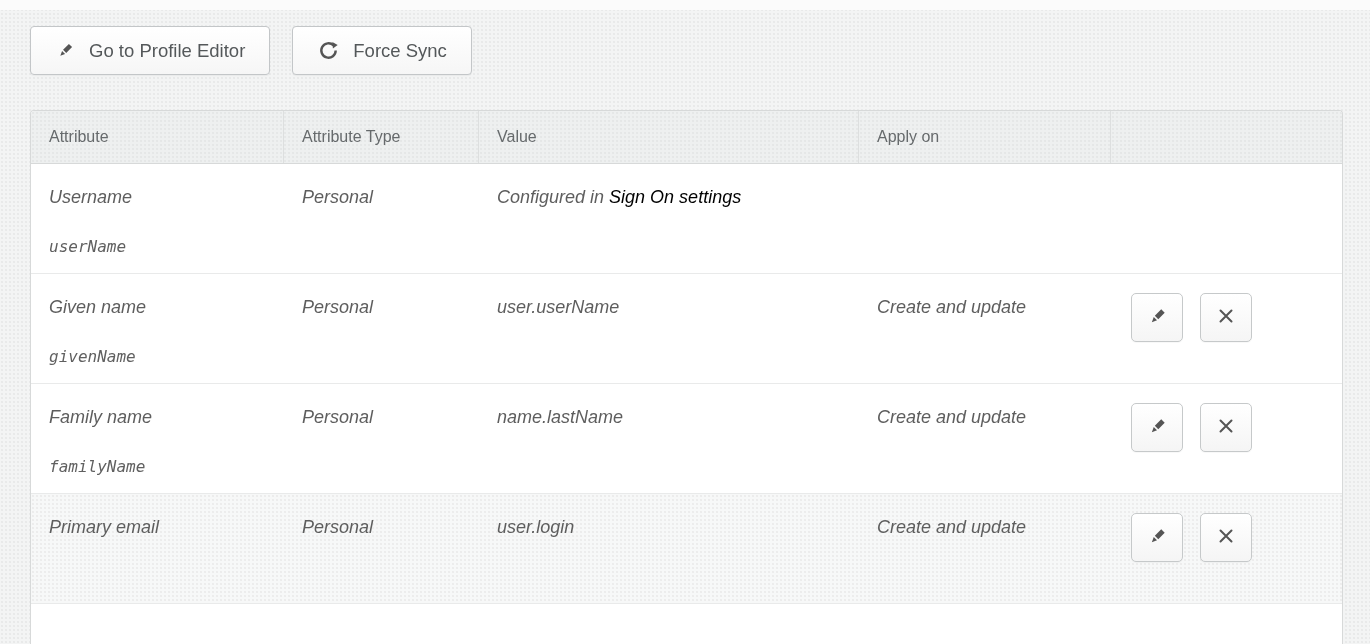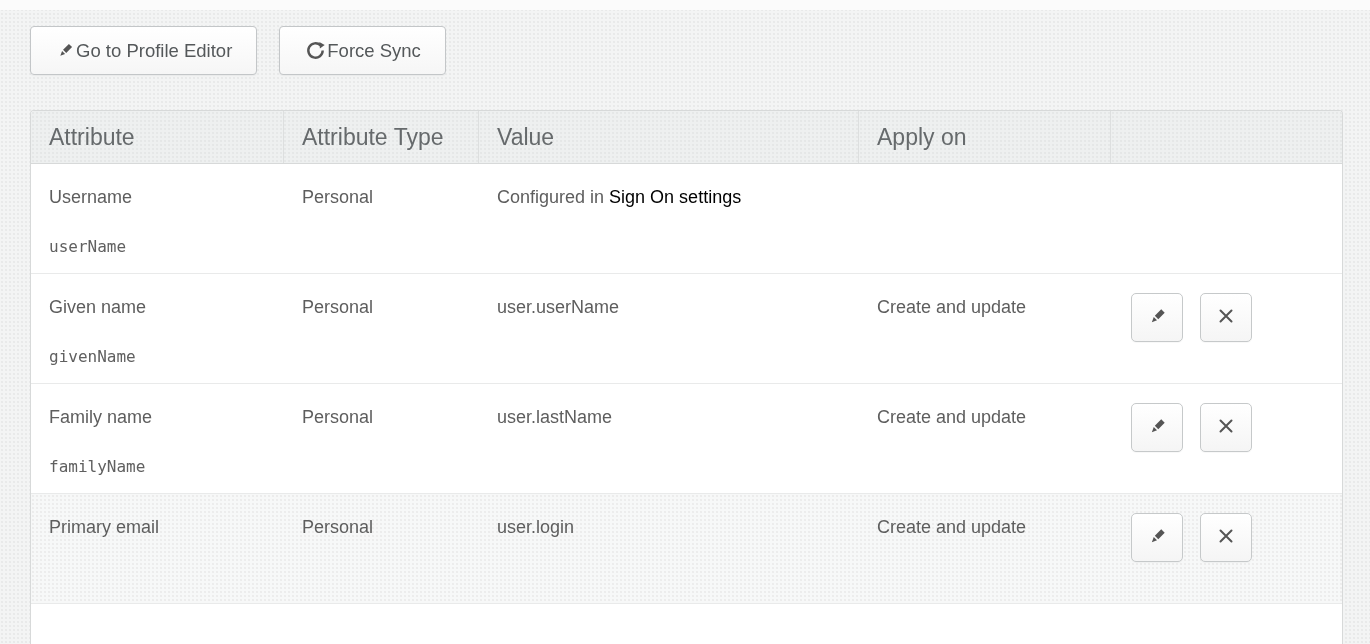--- a/index.html
+++ b/index.html
@@ -9,21 +9,21 @@
     background-color:#f3f4f4;
     background-image: radial-gradient(rgba(90,90,90,0.07) 1px, rgba(0,0,0,0) 1px);
     background-size:4px 4px;
     color:#5e5e5e;
   }
   .top-strip { height:10px; background:#fbfbfb; }
 
   
   .toolbar { position:absolute; left:30px; top:26px; display:flex; gap:22px; }
   .btn {
-    display:inline-flex; align-items:center; 
+    display:inline-flex; align-items:center; gap:13px;
     height:49px; padding:0 24px;
     background:linear-gradient(#ffffff, #f6f6f6);
     border:1px solid #c3c6c8; border-radius:4px;
     font-family:inherit; font-size:18.5px; color:#54585a;
     box-shadow:0 1px 1px rgba(0,0,0,0.04);
     cursor:pointer; white-space:nowrap;
   }
   .btn-icon { display:inline-flex; }
 
   
@@ -36,27 +36,27 @@
   .thead {
     display:flex; height:53px;
     background-color:#eef0f0;
     background-image: radial-gradient(rgba(90,90,90,0.06) 1px, rgba(0,0,0,0) 1px);
     background-size:4px 4px;
     border-bottom:1px solid #d7d9d9;
     border-radius:3px 3px 0 0;
   }
   .th {
     line-height:52px; padding-left:18px;
-    font-size:23px; color:#666a6c;
+    font-size:16px; color:#666a6c;
   }
   .th:not(:last-child){ border-right:1px solid #dddfdf; }
   .c1 { width:253px; } .c2 { width:195px; } .c3 { width:380px; }
   .c4 { width:252px; } .c5 { flex:1; }
 
-  .tr { display:flex; height:110px; border-bottom:1px solid #e9eaea; }
+  .tr { display:flex; height:110px; border-bottom:1px solid #e9eaea;font-style:italic; }
   .tr.shaded {
     background-color:#f7f8f8;
     background-image: radial-gradient(rgba(90,90,90,0.07) 1px, rgba(0,0,0,0) 1px);
     background-size:4px 4px;
     justify-content:center;
   }
   .tr.partial { height:60px; border-bottom:none; }
   .td { padding:22px 0 0 18px; font-size:18px; line-height:22px; color:#5e5e5e; }
   .attr-label { font-size:18px; }
   .attr-name {
@@ -145,21 +145,21 @@
       </button>
     </div>
   </div>
 
   <div class="tr">
     <div class="td c1">
       <div class="attr-label">Family name</div>
       <div class="attr-name">familyName</div>
     </div>
     <div class="td c2">Personal</div>
-    <div class="td c3">user.lastName</div>
+    <div class="td c3">name.lastName</div>
     <div class="td c4">Create and update</div>
     <div class="td c5 actions">
       <button class="icon-btn">
         <span>
           <svg width="23" height="23" viewBox="0 0 24 24">
               <path fill="#555555" d="M9.2 11.2 L15.9 4.5 L19.5 8.1 L12.8 14.8 Z M8.1 12.5 L11.5 15.9 L6.1 17.9 Z"></path>
             </svg>
         </span>
       </button>
       <button class="icon-btn">

